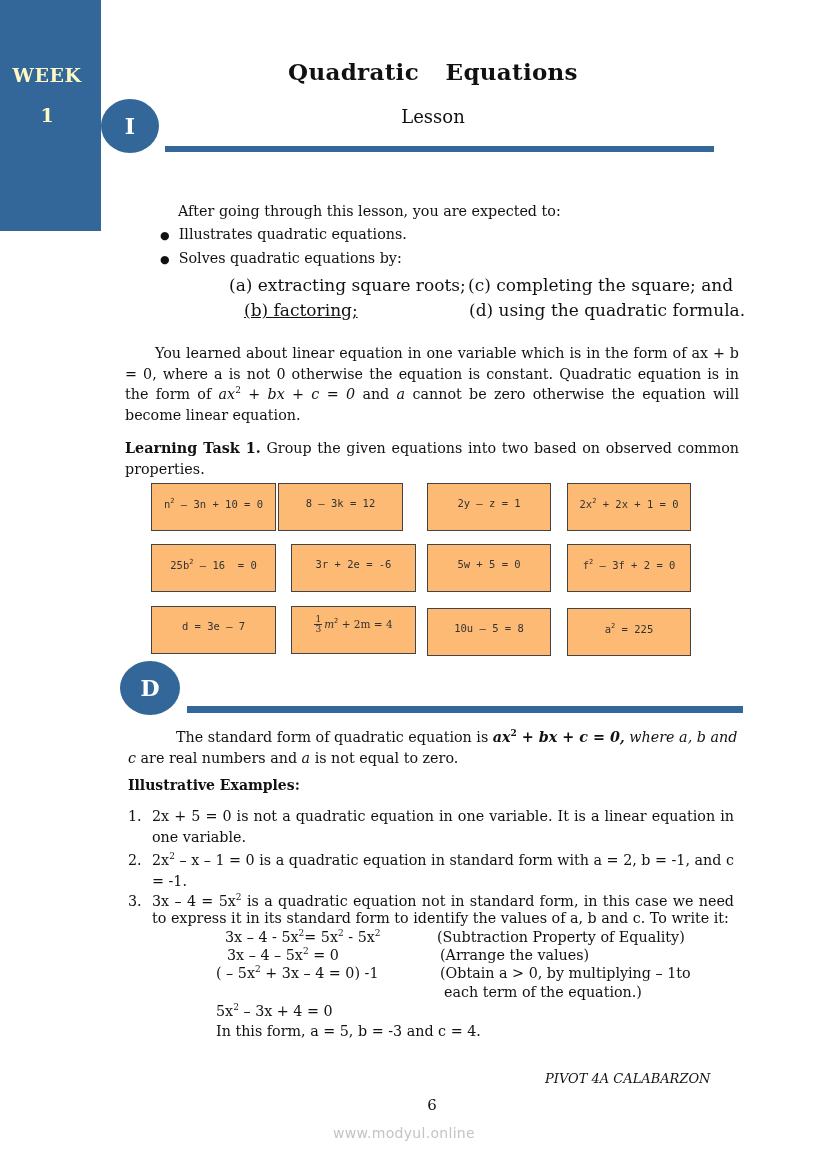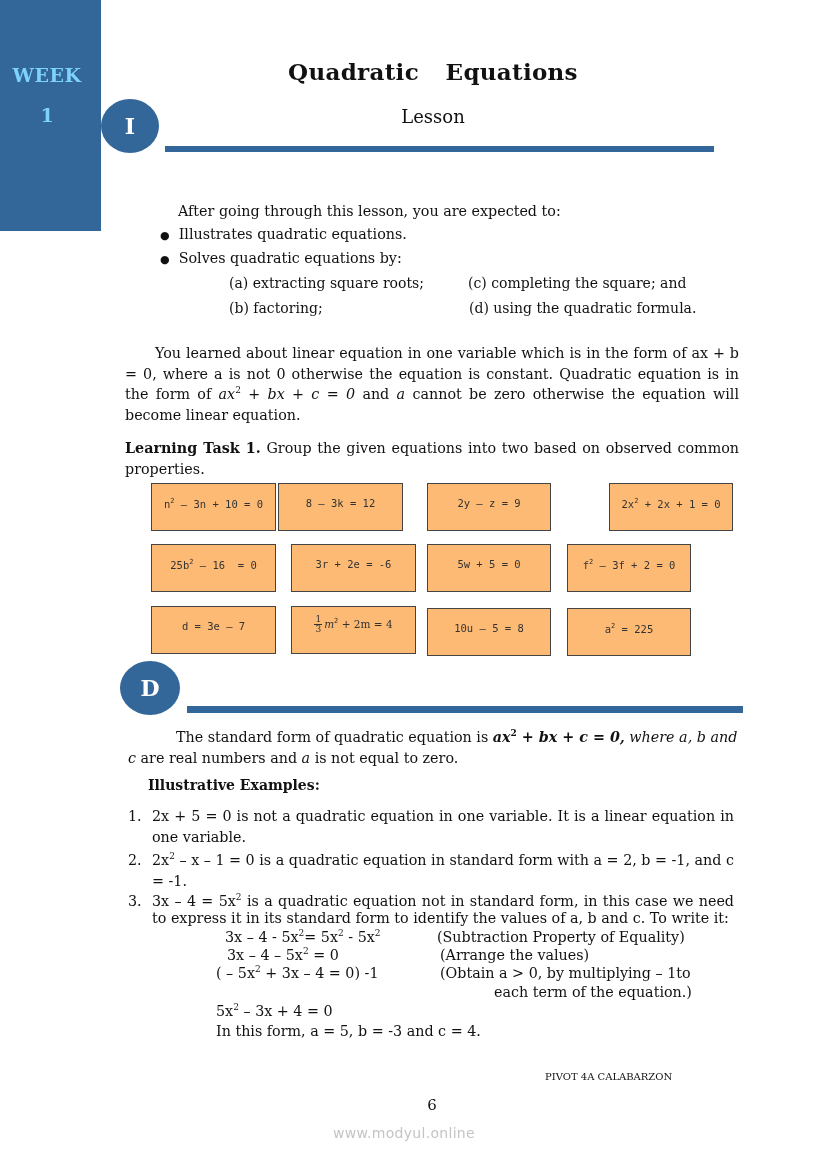--- a/index.html
+++ b/index.html
@@ -3,21 +3,21 @@
 <meta charset="utf-8">
 <style>
   html, body { margin: 0; padding: 0; }
   body {
     width: 826px; height: 1169px; background: #ffffff; position: relative; overflow: hidden;
     font-family: "DejaVu Serif", "Liberation Serif", serif; color: #111;
   }
   .abs { position: absolute; }
   .week-block {
     left: 0; top: 0; width: 101px; height: 231px; background: #336699;
-    color: #7dd3fc; text-align: center;
+    color: #fef9c3; text-align: center;
   }
   .week-label { position: absolute; left: 0; width: 94px; top: 64px; font-weight: bold; font-size: 19px; letter-spacing: 0.5px; }
   .week-num { position: absolute; left: 0; width: 94px; top: 104px; font-weight: bold; font-size: 19px; }
   .circle {
     width: 58px; height: 54px; border-radius: 50%; background: #336699; color: #fff;
     display: flex; align-items: center; justify-content: center;
     font-weight: bold; font-size: 22px;
   }
   .circle-i { left: 101px; top: 99px; }
   .circle-d { left: 120px; top: 661px; width: 60px; height: 54px; }
@@ -25,55 +25,55 @@
   .bar-i { left: 165px; top: 146px; width: 549px; }
   .bar-d { left: 187px; top: 706px; width: 556px; height: 7px; }
   .title { left: 200px; width: 466px; top: 58px; text-align: center; font-weight: bold; font-size: 23px; letter-spacing: 0.3px; word-spacing: 5px; }
   .subtitle { left: 200px; width: 466px; top: 106px; text-align: center; font-size: 18px; }
 
   .txt { font-size: 14.3px; line-height: 20.5px; }
   .obj-intro { left: 178px; top: 201px; }
   .bullet { left: 160px; font-size: 14.3px; }
   .b1 { top: 226px; }
   .b2 { top: 250px; }
-  .m { font-size: 14px; }
+  .m { font-size: 17px; }
   .ma { left: 229px; top: 275px; }
   .mc { left: 468px; top: 275px; }
-  .mb { left: 229px; top: 300px; }
+  .mb { left: 244px; top: 300px; text-decoration: underline; }
   .md { left: 469px; top: 300px; }
 
   .para { left: 125px; width: 614px; top: 343px; text-align: justify; }
   .para .indent { display: inline-block; width: 30px; }
   .task { left: 125px; width: 614px; top: 438px; text-align: justify; }
 
   .eq-box {
     position: absolute; border: 1.3px solid #444; background: #fdba74;
     width: 123px; height: 48px; box-sizing: border-box;
     display: flex; align-items: flex-start; justify-content: center; padding-top: 13px;
     font-family: "DejaVu Sans Mono", "Liberation Mono", monospace; font-size: 10.5px; color: #333;
   }
   .eq-box sup { font-size: 7px; }
   .frac { display: inline-flex; flex-direction: column; align-items: center; font-size: 9px; line-height: 9px; margin-right: 2px; vertical-align: middle; font-family: "DejaVu Serif", serif; }
   .frac .num { border-bottom: 1px solid #333; padding: 0 1px; }
   .serif-it { font-family: "DejaVu Serif", serif; font-style: italic; }
 
   .std { left: 128px; width: 614px; top: 727px; }
   .std .indent { display: inline-block; width: 48px; }
-  .ill-head { left: 128px; top: 777px; font-weight: bold; font-size: 14px; margin-left: 20px; }
+  .ill-head { left: 128px; top: 777px; font-weight: bold; font-size: 14px; }
 
   .ex { left: 128px; width: 606px; font-size: 14.3px; line-height: 20.5px; }
   .ex .n { position: absolute; left: 0; }
   .ex .t { display: block; margin-left: 24px; text-align: justify; }
   .ex1 { top: 806px; }
   .ex2 { top: 850px; }
   .ex3 { top: 893px; line-height: 17px; }
   .step { font-size: 14.3px; line-height: 18px; }
   .sup { font-size: 9px; vertical-align: super; line-height: 0; }
 
-  .footer-brand { left: 545px; top: 1071px; font-size: 10px; }
+  .footer-brand { left: 545px; top: 1071px; font-style: italic; font-size: 13px; }
   .page-num { left: 420px; width: 24px; text-align: center; top: 1096px; font-size: 15px; }
   .watermark { left: 333px; top: 1125px; font-family: "DejaVu Sans", sans-serif; font-size: 14px; color: #c4c4c4; letter-spacing: 0.3px; }
 </style>
 </head>
 <body>
 
 <div class="abs week-block">
   <div class="week-label">WEEK</div>
   <div class="week-num">1</div>
 </div>
@@ -107,23 +107,23 @@
 </div>
 
 <div id="eq-grid">
     <div class="eq-box" style="left: 151px; top: 483px; width: 125px;">
       <span><span>n</span><sup>2</sup><span style="white-space: pre;"> – 3n + 10 = 0</span></span>
     </div>
     <div class="eq-box" style="left: 278px; top: 483px; width: 125px;">
       <span><span style="white-space: pre;">8 – 3k = 12</span></span>
     </div>
     <div class="eq-box" style="left: 427px; top: 483px; width: 124px;">
-      <span><span style="white-space: pre;">2y – z = 9</span></span>
+      <span><span style="white-space: pre;">2y – z = 1</span></span>
     </div>
-    <div class="eq-box" style="left: 567px; top: 483px; width: 124px; margin-left: 42px;">
+    <div class="eq-box" style="left: 567px; top: 483px; width: 124px;">
       <span><span>2x</span><sup>2</sup><span style="white-space: pre;"> + 2x + 1 = 0</span></span>
     </div>
     <div class="eq-box" style="left: 151px; top: 544px; width: 125px;">
       <span><span>25b</span><sup>2</sup><span style="white-space: pre;"> – 16  = 0</span></span>
     </div>
     <div class="eq-box" style="left: 291px; top: 544px; width: 125px;">
       <span><span style="white-space: pre;">3r + 2e = -6</span></span>
     </div>
     <div class="eq-box" style="left: 427px; top: 544px; width: 124px;">
       <span><span style="white-space: pre;">5w + 5 = 0</span></span>
@@ -178,21 +178,21 @@
 
 <div class="abs step" style="left:227px; top:946px;">
   <span>3x – 4 – 5x</span><span class="sup">2</span><span> = 0</span>
 </div>
 <div class="abs step" style="left:440px; top:946px;">(Arrange the values)</div>
 
 <div class="abs step" style="left:216px; top:964px;">
   <span>( – 5x</span><span class="sup">2</span><span> + 3x – 4 = 0) -1</span>
 </div>
 <div class="abs step" style="left:440px; top:964px;">(Obtain a &gt; 0, by multiplying – 1to</div>
-<div class="abs step" style="left:494px; top:983px;">each term of the equation.)</div>
+<div class="abs step" style="left:444px; top:983px;">each term of the equation.)</div>
 
 <div class="abs step" style="left:216px; top:1002px;">
   <span>5x</span><span class="sup">2</span><span> – 3x + 4 = 0</span>
 </div>
 <div class="abs step" style="left:216px; top:1022px;">In this form, a = 5, b = -3 and c = 4.</div>
 
 <div class="abs footer-brand">PIVOT 4A CALABARZON</div>
 <div class="abs page-num">6</div>
 <div class="abs watermark">www.modyul.online</div>
 

